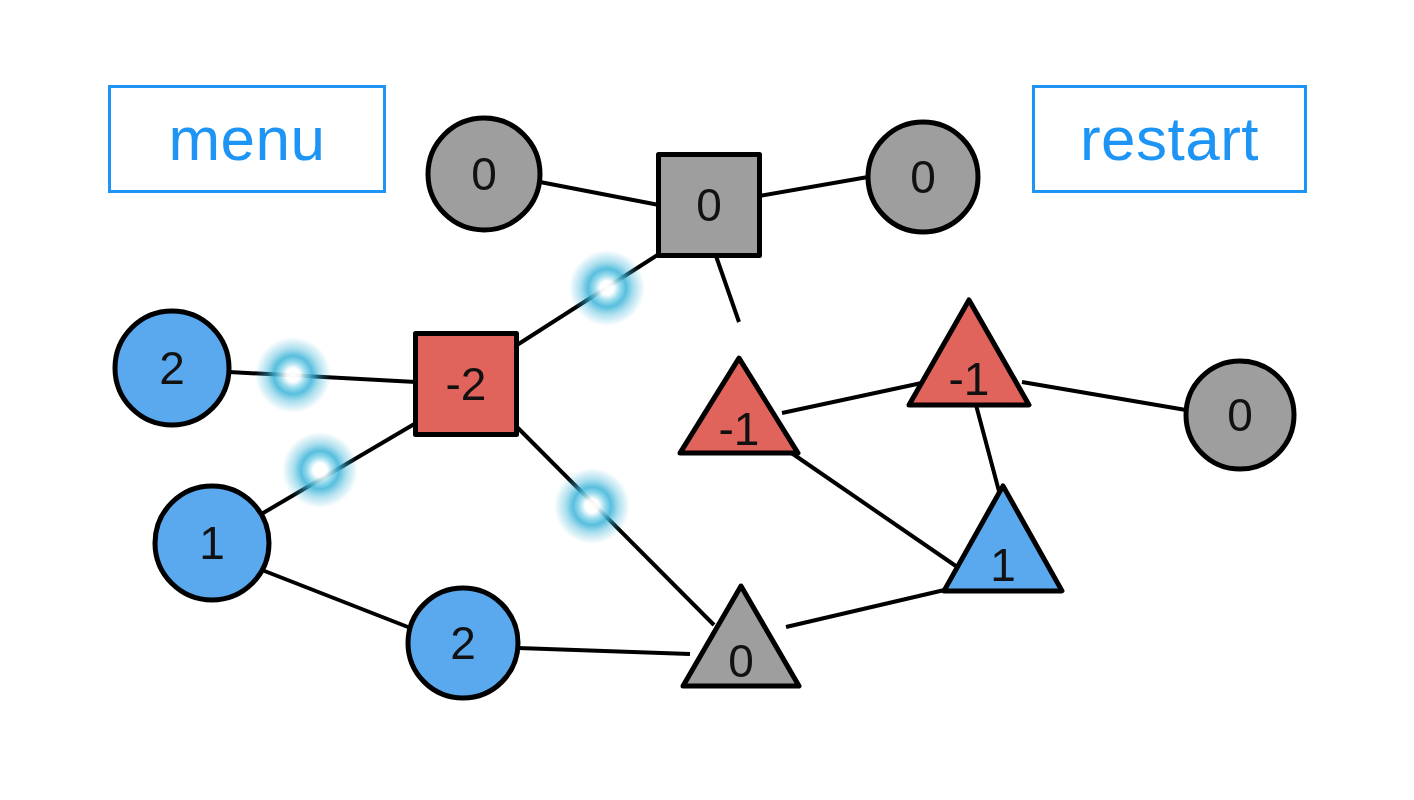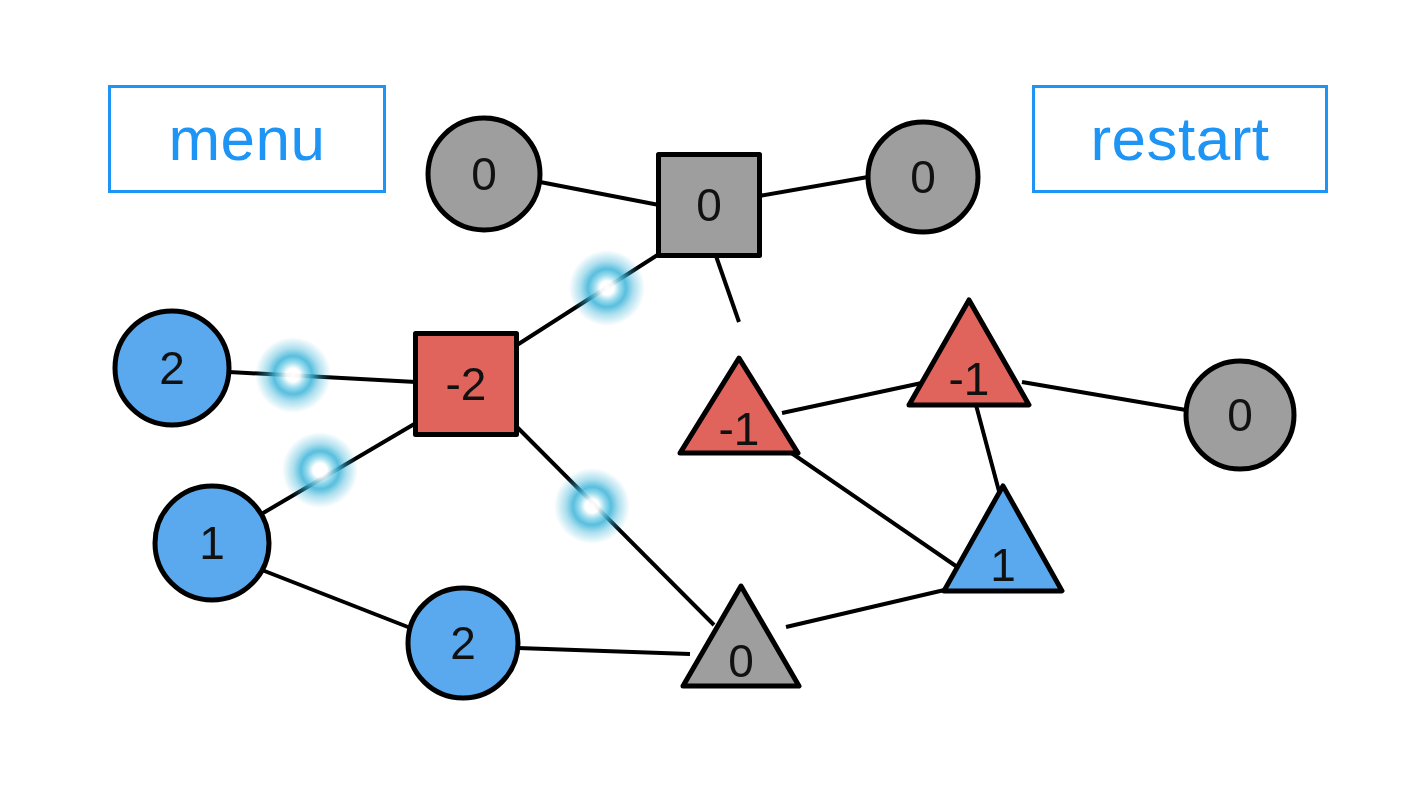--- a/index.html
+++ b/index.html
@@ -55,21 +55,21 @@
   }
   #menu-button {
     left: 108px;
     top: 85px;
     width: 278px;
     height: 108px;
   }
   #restart-button {
     left: 1032px;
     top: 85px;
-    width: 296px;
+    width: 275px;
     height: 108px;
   }
   #score-panel {
     position: absolute;
     right: 54px;
     bottom: 45px;
     text-align: right;
     color: #1e95f5;
     font-family: "Liberation Sans", sans-serif;
     font-size: 43px;

